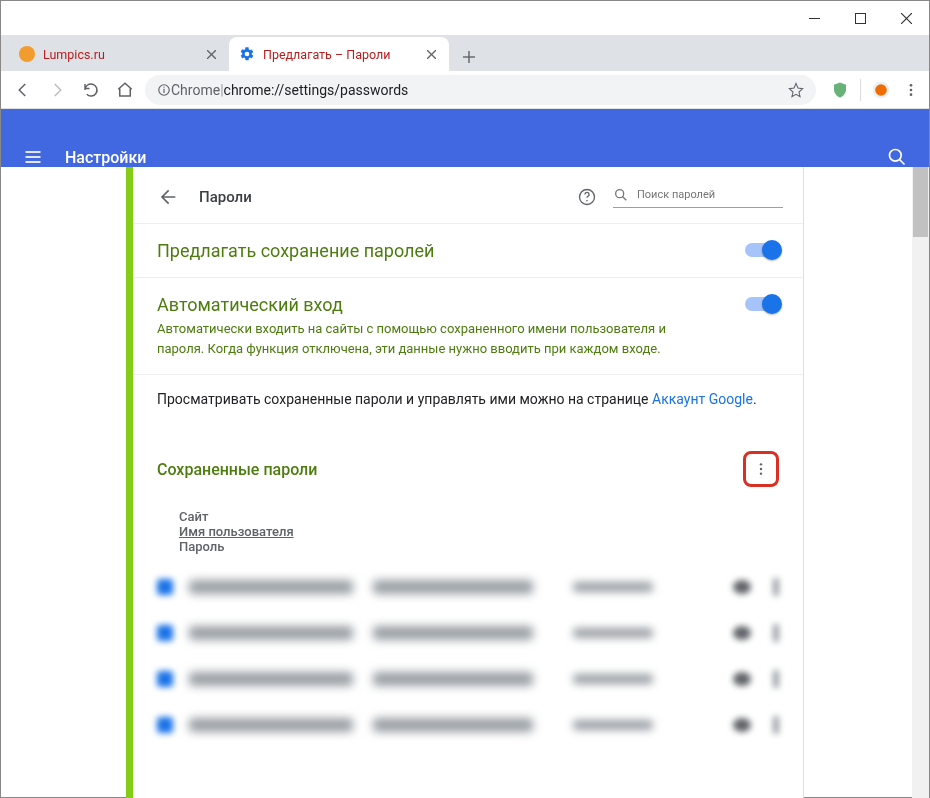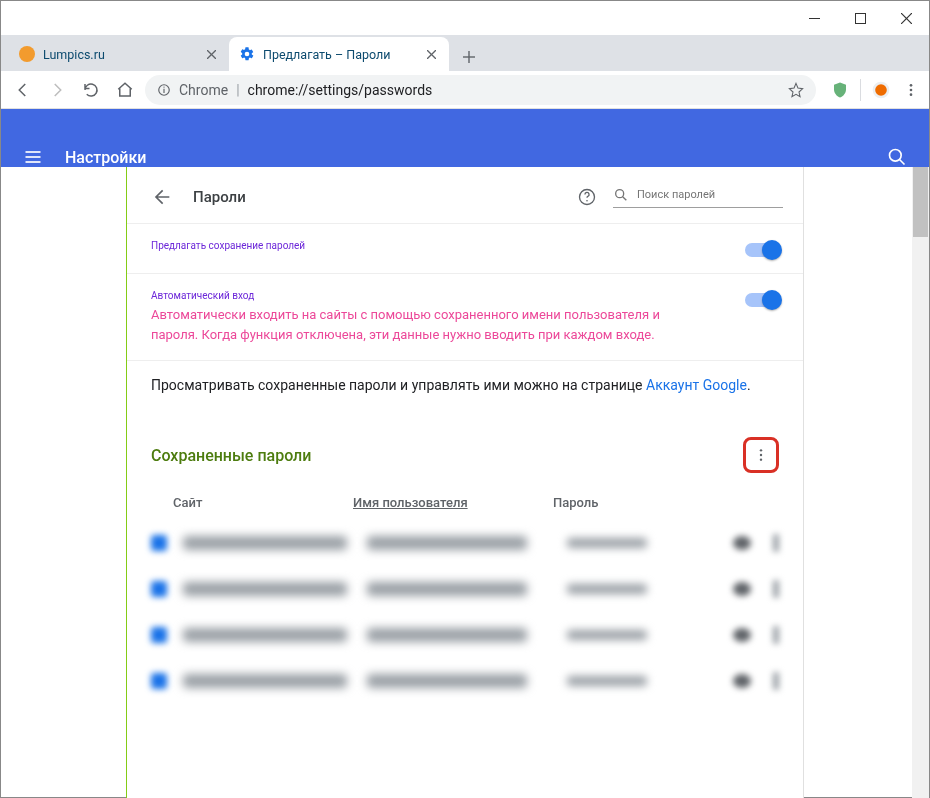--- a/index.html
+++ b/index.html
@@ -6,75 +6,75 @@
   html, body { width: 930px; height: 798px; font-family: "Segoe UI", Roboto, Arial, sans-serif; background: #fff; overflow: hidden; }
   .outer { width: 930px; height: 798px; border: 1px solid #888; position: relative; background: #fff; }
 
   
   .titlebar { height: 34px; background: #fff; display: flex; justify-content: flex-end; align-items: center; }
   .titlebar .win-btn { width: 46px; height: 34px; display: flex; align-items: center; justify-content: center; color: #333; font-size: 14px; }
   .titlebar .win-btn svg { width: 11px; height: 11px; }
 
   
   .tabstrip { height: 36px; background: #dee1e6; display: flex; align-items: flex-end; padding-left: 8px; position: relative; }
-  .tab { height: 34px; min-width: 220px; background: #dee1e6; border-radius: 8px 8px 0 0; display: flex; align-items: center; padding: 0 10px; font-size: 12.5px; color: #0c4a6e; position: relative; }
+  .tab { height: 34px; min-width: 220px; background: #dee1e6; border-radius: 8px 8px 0 0; display: flex; align-items: center; padding: 0 10px; font-size: 12.5px; color: #b91c1c; position: relative; }
   .tab.active { background: #fff; }
   .tab .favicon { width: 16px; height: 16px; border-radius: 50%; margin-right: 8px; flex-shrink: 0; }
   .tab .favicon.orange { background: #f29b2e; }
   .tab .favicon.gear { display:flex; align-items:center; justify-content:center; }
   .tab .title { flex: 1; white-space: nowrap; overflow: hidden; text-overflow: ellipsis; }
   .tab .close { width: 16px; height: 16px; display: flex; align-items: center; justify-content: center; color: #5f6368; margin-left: 6px; }
   .newtab { width: 28px; height: 28px; display: flex; align-items: center; justify-content: center; color: #5f6368; margin-left: 6px; }
 
   
   .toolbar { height: 38px; background: #fff; border-bottom: 1px solid #e0e0e0; display: flex; align-items: center; padding: 0 8px; gap: 6px; }
   .toolbar .nav-btn { width: 28px; height: 28px; display: flex; align-items: center; justify-content: center; color: #5f6368; border-radius: 50%; }
   .toolbar .nav-btn.disabled { color: #bdbdbd; }
-  .omnibox { flex: 1; height: 30px; background: #f1f3f4; border-radius: 15px; display: flex; align-items: center; padding: 0 12px; gap: 8px; font-size: 14px; color: #5f6368; }
+  .omnibox { flex: 1; height: 30px; background: #f1f3f4; border-radius: 15px; display: flex; align-items: center; padding: 0 12px; gap: 0; font-size: 14px; color: #5f6368; }
   .omnibox .secure { color: #5f6368; display: flex; align-items: center; }
   .omnibox .chrome-label { color: #5f6368; }
   .omnibox .url-divider { color: #9aa0a6; }
   .omnibox .url-path { color: #202124; }
   .toolbar .right-icons { display: flex; align-items: center; gap: 10px; margin-left: 8px; }
   .toolbar .ext-icon { width: 20px; height: 20px; display: flex; align-items: center; justify-content: center; }
 
   
   .settings-header { height: 58px; background: #4168e1; display: flex; align-items: flex-end; padding: 0 22px; color: #fff; }
   .settings-header .menu-icon { margin-right: 22px; }
   .settings-header .title { font-size: 16px; font-weight: 500; flex: 1; }
   .settings-header .search-icon { color: #fff; }
 
   
   .content-wrap { position: relative; height: calc(798px - 34px - 36px - 38px - 58px); display: flex; justify-content: center; overflow: hidden; }
   .scrollbar { position: absolute; right: 0; top: 0; width: 17px; height: 100%; background: #f1f1f1; }
   .scrollbar .thumb { position: absolute; top: 0; left: 1px; width: 15px; height: 70px; background: #c1c1c1; }
-  .card { width: 678px; background: #fff; border-left: 1px solid #84cc16; border-right: 1px solid #e0e0e0; height: 100%; overflow: hidden; }
+  .card { width: 678px; background: #fff; border-left: 7px solid #84cc16; border-right: 1px solid #e0e0e0; height: 100%; overflow: hidden; }
 
   .card-header { display: flex; align-items: center; padding: 16px 20px 12px 20px; }
   .card-header .back { width: 28px; height: 28px; display: flex; align-items: center; justify-content: center; color: #5f6368; margin-right: 18px; }
   .card-header .ptitle { font-size: 15px; font-weight: 500; color: #3c4043; flex: 1; }
   .card-header .help { width: 28px; height: 28px; display: flex; align-items:center; justify-content:center; color:#5f6368; margin-right: 12px; }
   .card-header .psearch { display: flex; align-items: center; border-bottom: 1px solid #9e9e9e; padding-bottom: 4px; width: 170px; color: #757575; font-size: 11px; gap: 8px; }
 
   .setting-row { display: flex; align-items: flex-start; padding: 16px 24px; border-top: 1px solid #eee; }
   .setting-row:first-of-type { border-top: none; }
   .setting-row .text { flex: 1; }
-  .setting-row .label { font-size: 10px; color: #6d28d9; }
-  .setting-row .sub { font-size: 13px; color: #ec4899; margin-top: 4px; line-height: 1.5; max-width: 540px; }
+  .setting-row .label { font-size: 18px; color: #4d7c0f; }
+  .setting-row .sub { font-size: 13px; color: #4d7c0f; margin-top: 4px; line-height: 1.5; max-width: 540px; }
   .toggle { width: 34px; height: 14px; background: #a6c4fa; border-radius: 7px; position: relative; margin-top: 3px; flex-shrink: 0; }
   .toggle .knob { position: absolute; right: -3px; top: -3px; width: 20px; height: 20px; background: #1a73e8; border-radius: 50%; box-shadow: 0 1px 2px rgba(0,0,0,0.3); }
 
   .info-row { padding: 16px 24px; font-size: 14px; color: #202124; border-top: 1px solid #eee; }
   .info-row a { color: #1a73e8; text-decoration: none; }
 
   .section-head { display: flex; align-items: center; padding: 28px 24px 8px 24px; }
   .section-head .shlabel { font-size: 16px; color: #4d7c0f; font-weight: 500; flex: 1; }
   .section-head .more { width: 36px; height: 36px; display: flex; align-items:center; justify-content:center; border: 3px solid #d93025; border-radius: 8px; color: #5f6368; }
 
-  .col-headers { display: flex; padding: 14px 24px 10px 46px; font-size: 13px; color: #5f6368; font-weight: 500; }
+  .col-headers { display: flex; padding: 14px 24px 10px 46px; font-size: 13px; color: #5f6368; font-weight: 500; flex-direction: column; }
   .col-headers .c1 { width: 180px; }
   .col-headers .c2 { width: 200px; text-decoration: underline; }
   .col-headers .c3 { flex: 1; }
 
   .pw-row { display: flex; align-items: center; padding: 14px 24px 14px 24px; }
   .pw-row .fav { width: 16px; height: 16px; background: #1a73e8; border-radius: 3px; margin-right: 16px; filter: blur(3px); }
   .pw-row .site { width: 164px; height: 14px; background: #9aa0a6; border-radius: 4px; filter: blur(5px); }
   .pw-row .user { width: 160px; height: 14px; background: #9aa0a6; border-radius: 4px; margin-left: 20px; filter: blur(5px); }
   .pw-row .pass { width: 80px; height: 10px; background: #9aa0a6; border-radius: 4px; margin-left: 40px; filter: blur(4px); }
   .pw-row .sp { flex: 1; }

